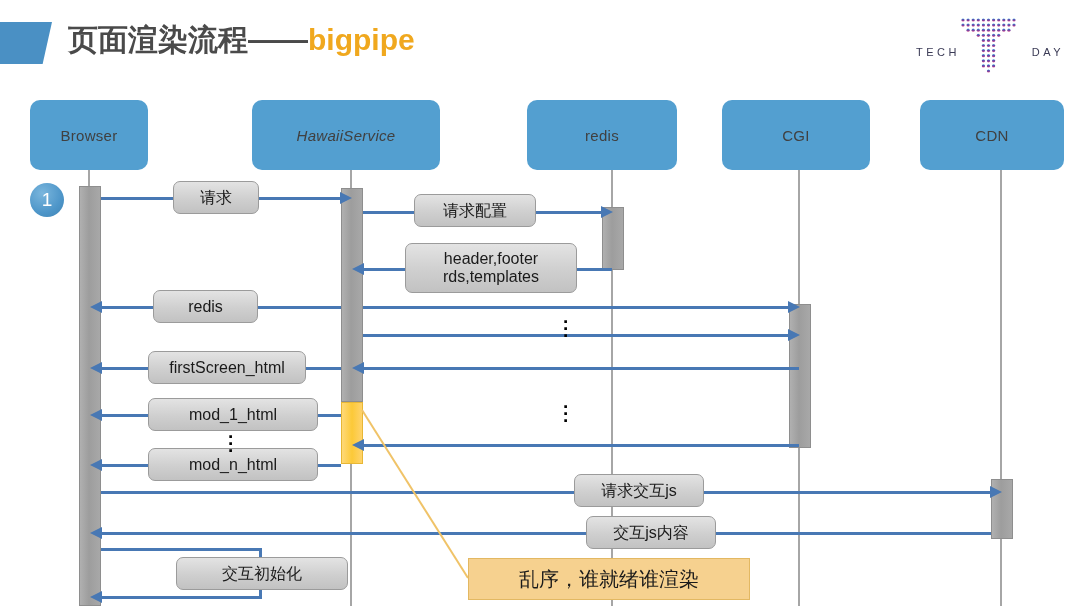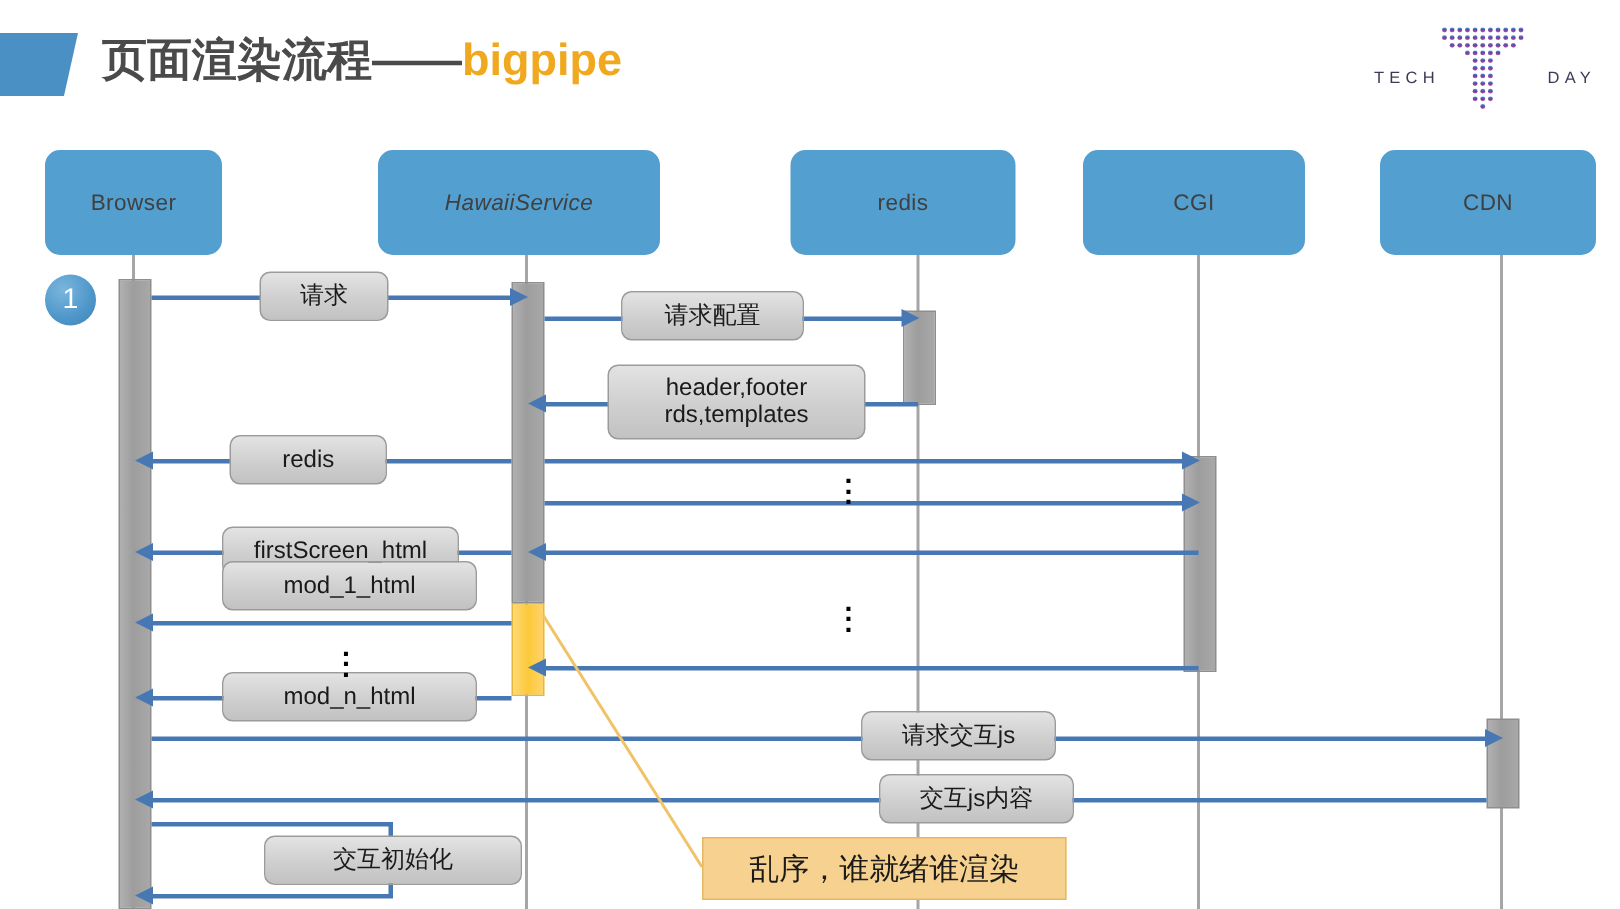--- a/index.html
+++ b/index.html
@@ -265,21 +265,21 @@
       <div class="arrow left" style="left: 363px; top: 367px; width: 436px;"></div>
       <div class="arrow left" style="left: 363px; top: 444px; width: 436px;"></div>
     </div>
   <div id="layer-labels">
       <div class="msg" style="left: 149px; top: 181px; width: 86px; height: 33px; margin-left: 24px;">请求</div>
       <div class="msg" style="left: 414px; top: 194px; width: 122px; height: 33px;">请求配置</div>
       <div class="msg" style="left: 405px; top: 243px; width: 172px; height: 50px;">header,footer
 rds,templates</div>
       <div class="msg" style="left: 153px; top: 290px; width: 105px; height: 33px;">redis</div>
       <div class="msg" style="left: 148px; top: 351px; width: 158px; height: 33px;">firstScreen_html</div>
-      <div class="msg" style="left: 148px; top: 374px; width: 170px; height: 33px;">mod_1_html</div>
+      <div class="msg" style="left: 148px; top: 398px; width: 170px; height: 33px;">mod_1_html</div>
       <div class="msg" style="left: 148px; top: 448px; width: 170px; height: 33px;">mod_n_html</div>
       <div class="msg" style="left: 574px; top: 474px; width: 130px; height: 33px;">请求交互js</div>
       <div class="msg" style="left: 586px; top: 516px; width: 130px; height: 33px;">交互js内容</div>
       <div class="msg" style="left: 136px; top: 557px; width: 172px; height: 33px; margin-left: 40px;">交互初始化</div>
     </div>
   <div id="layer-misc">
       <div class="badge" style="left: 30px; top: 183px;">1</div>
       <div class="vdots" style="left: 563px; top: 313px;">
         <span>.</span>
         <span>.</span>
@@ -291,16 +291,16 @@
         <span>.</span>
       </div>
       <div class="vdots" style="left: 228px; top: 428px;">
         <span>.</span>
         <span>.</span>
         <span>.</span>
       </div>
       <svg class="leader" width="1080" height="606" style="left: 0px; top: 0px;">
         <line x1="362" y1="410" x2="468" y2="578" stroke="#f0c368" stroke-width="2"></line>
       </svg>
-      <div class="callout" style="left: 468px; top: 558px; width: 243px; height: 42px;">乱序，谁就绪谁渲染</div>
+      <div class="callout" style="left: 468px; top: 558px; width: 282px; height: 42px;">乱序，谁就绪谁渲染</div>
     </div>
 
 </div>
 
 </body></html>

